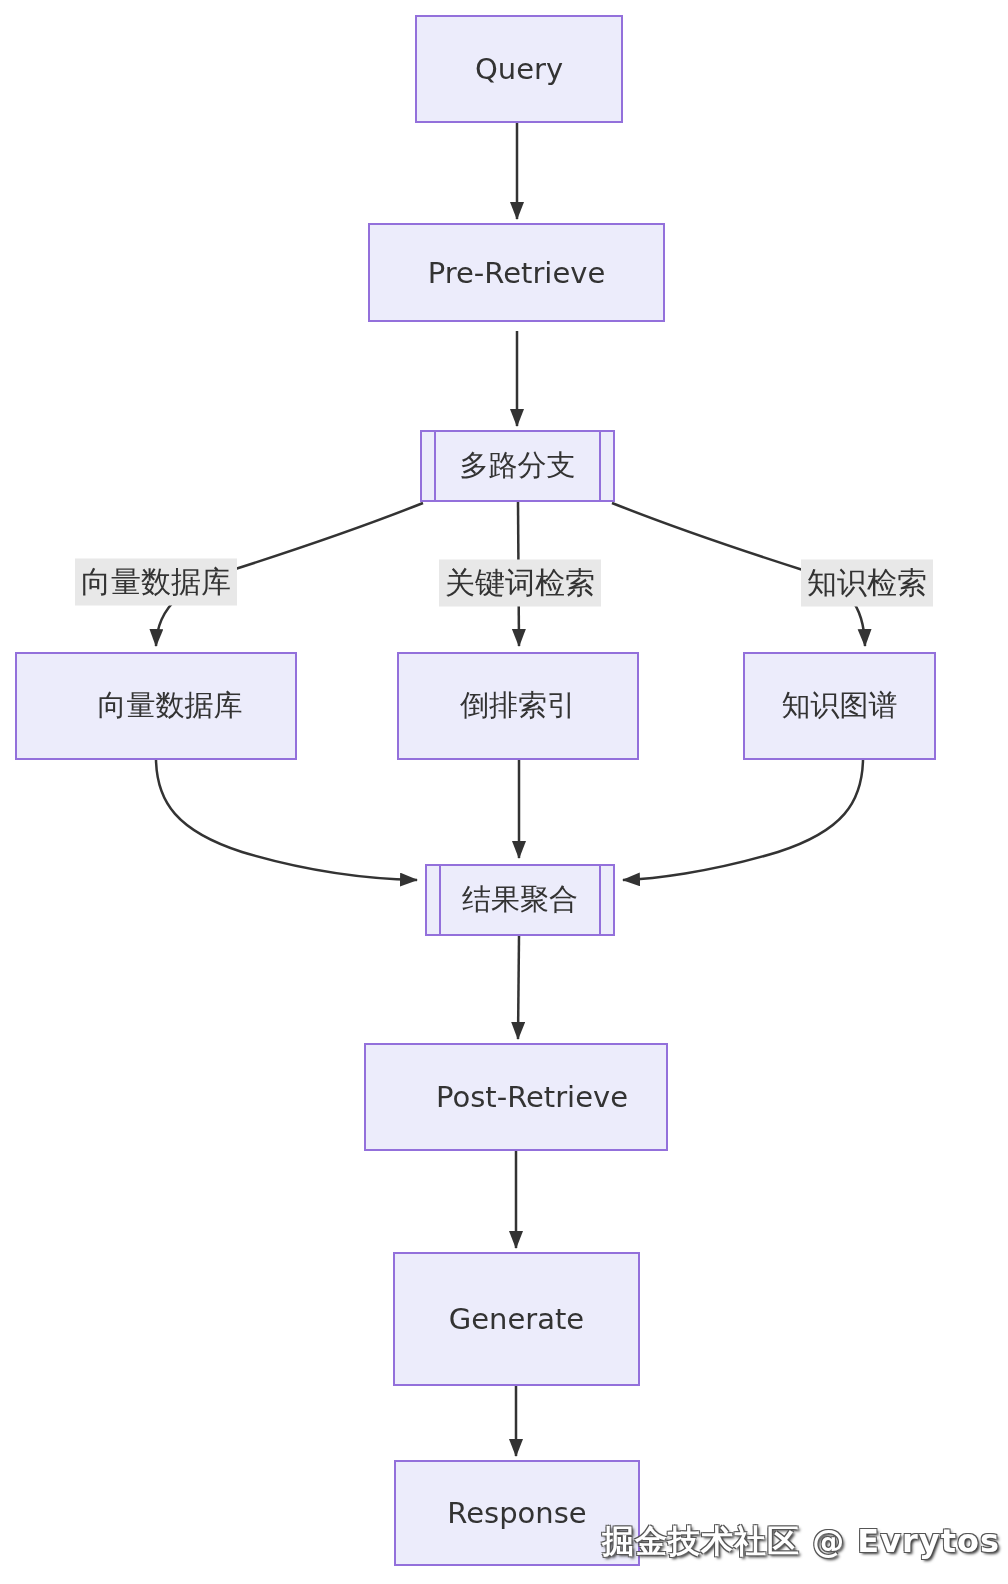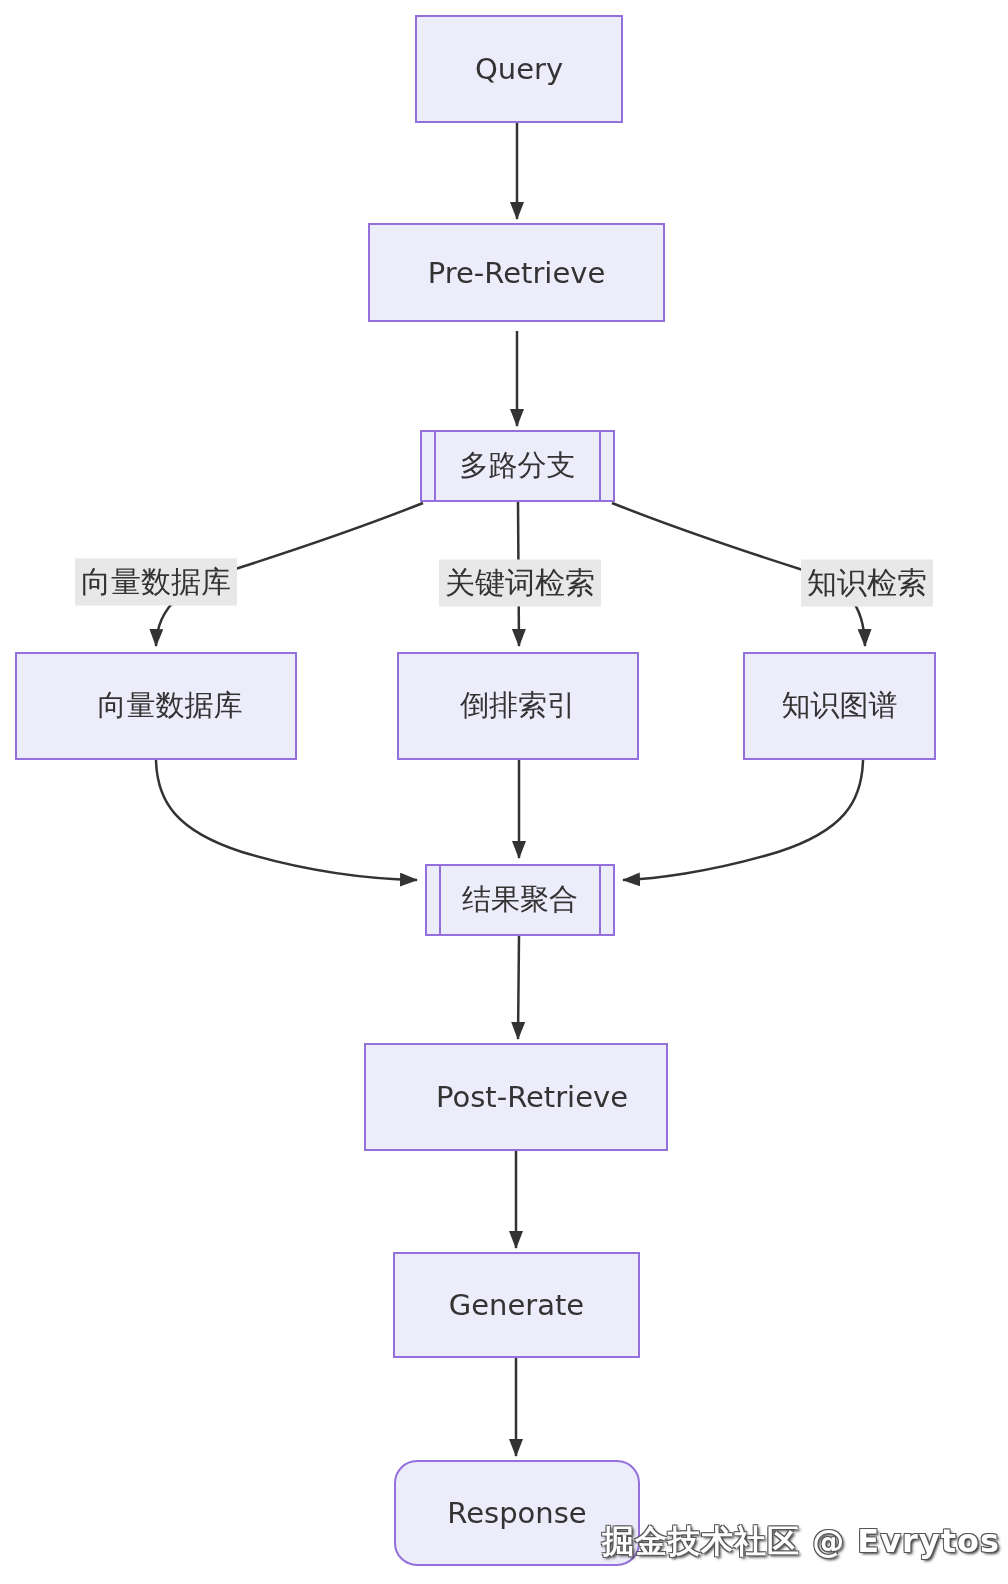--- a/index.html
+++ b/index.html
@@ -110,23 +110,23 @@
   </div>
 
   <div class="node subroutine" style="left:425px;top:864px;width:190px;height:72px;">
     <span>结果聚合</span>
   </div>
 
   <div class="node" style="left:364px;top:1043px;width:304px;height:108px;padding-left:32px;">
     <span>Post-Retrieve</span>
   </div>
 
-  <div class="node" style="left:393px;top:1252px;width:247px;height:106px;">
+  <div class="node" style="left:393px;top:1252px;width:247px;height:134px;">
     <span>Generate</span>
   </div>
 
-  <div class="node" style="left:394px;top:1460px;width:246px;height:106px;border-radius:23px;">
+  <div class="node" style="left:394px;top:1460px;width:246px;height:106px;">
     <span>Response</span>
   </div>
 
   <div class="watermark">掘金技术社区 @ Evrytos</div>
 
 </div>
 
 </body></html>

